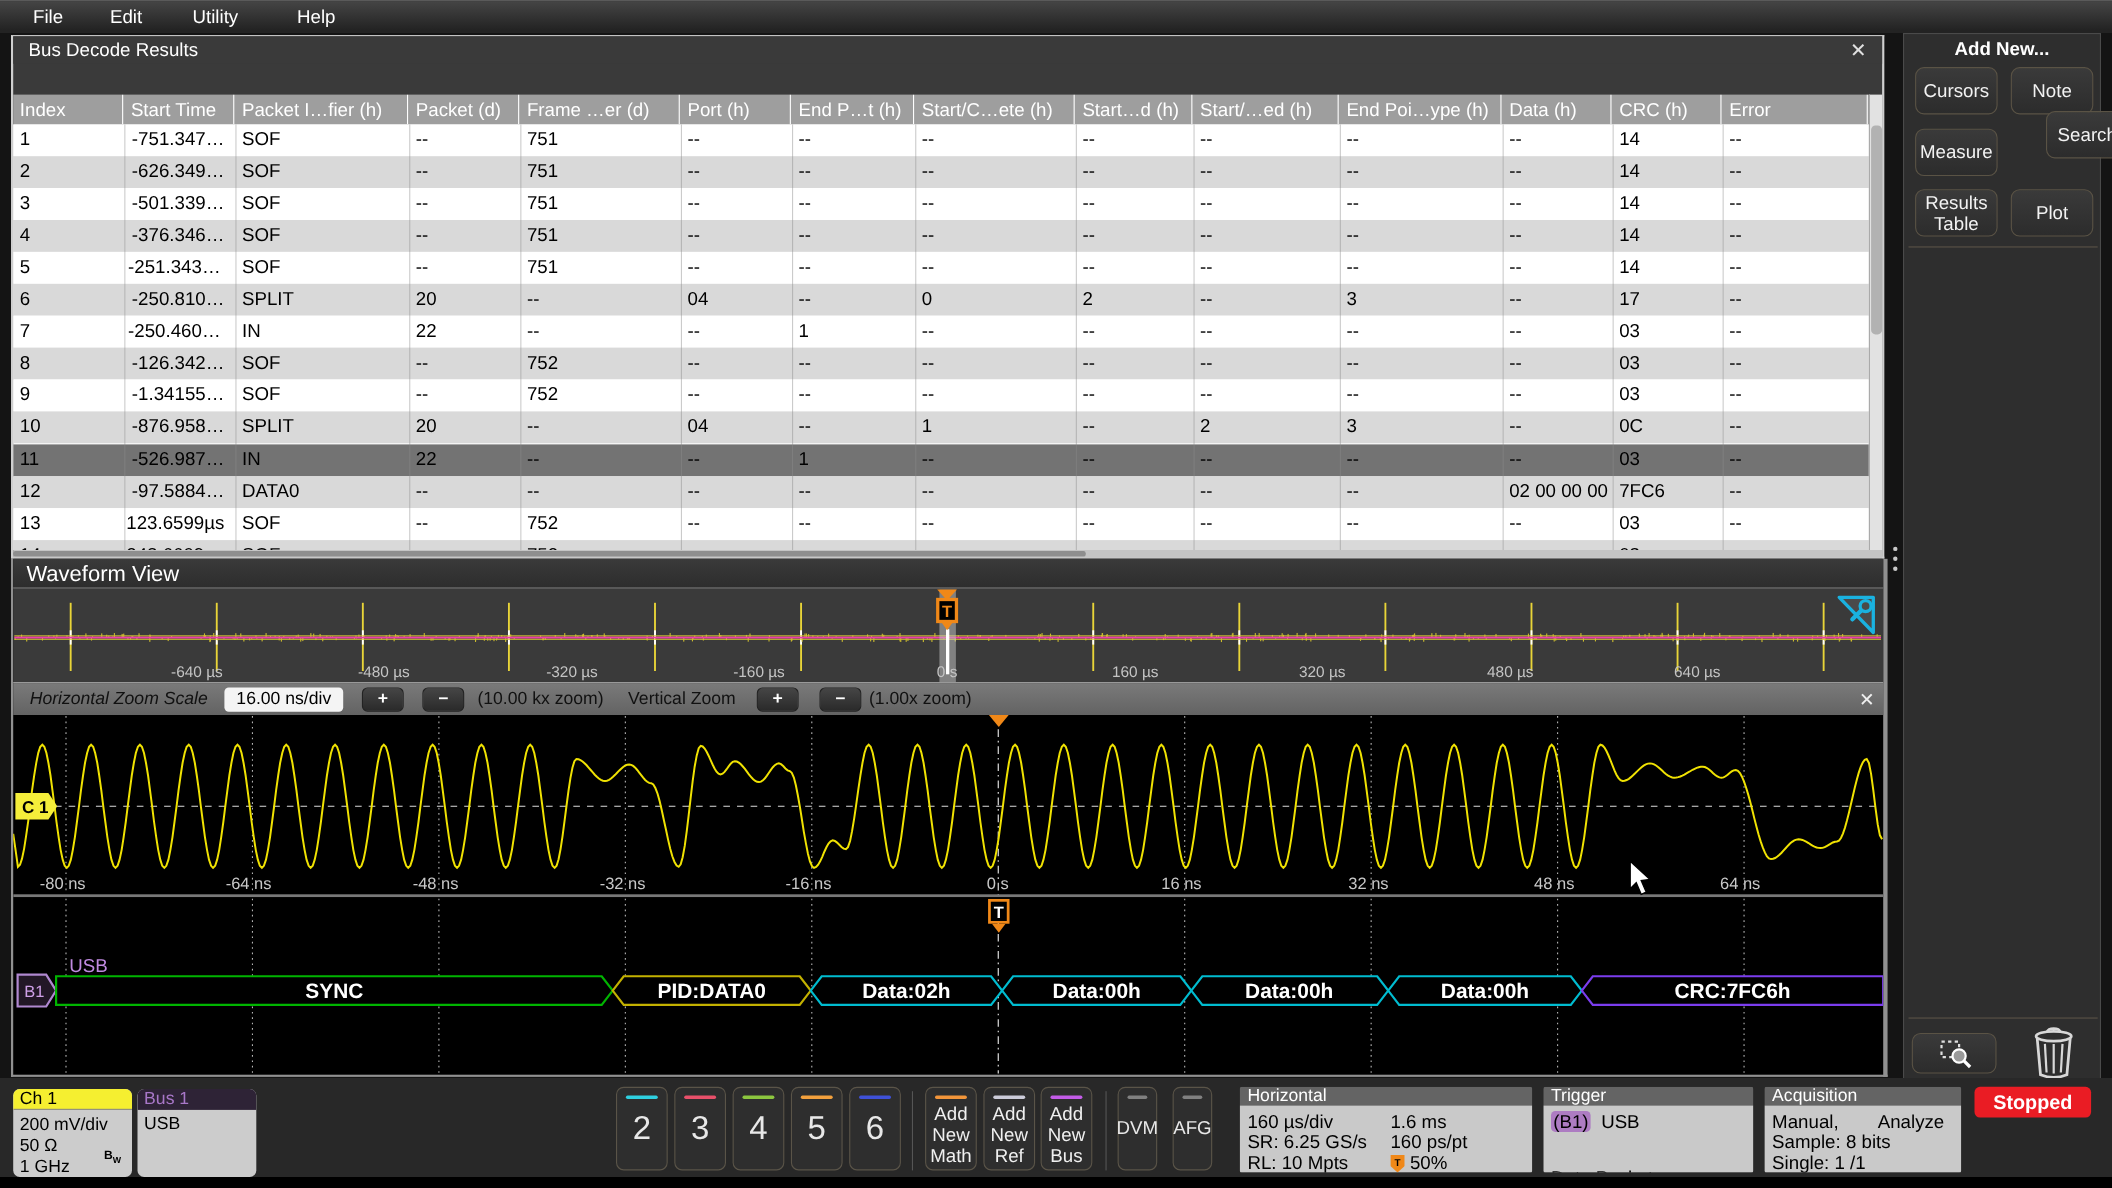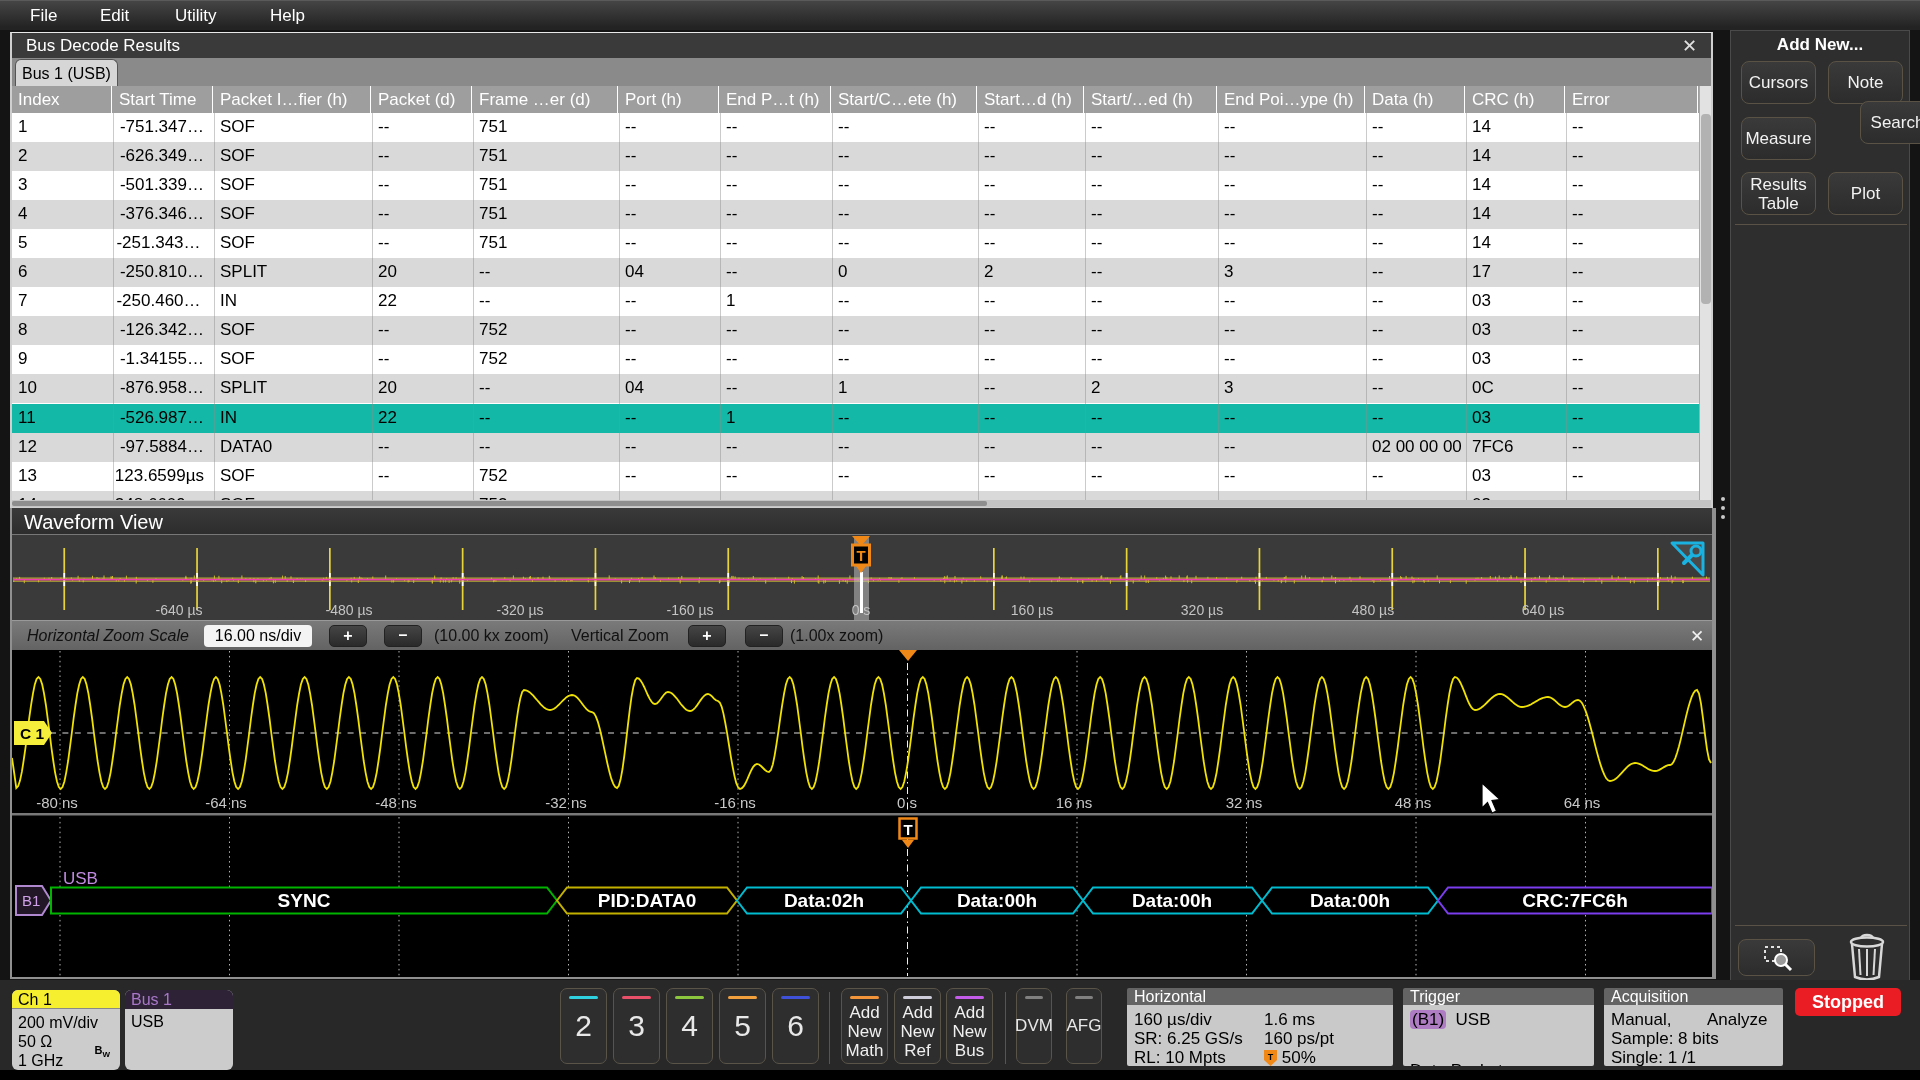--- a/index.html
+++ b/index.html
@@ -24,23 +24,20 @@
     <span style="left:100px">Edit</span>
     <span style="left:175px">Utility</span>
     <span style="left:270px">Help</span>
 </div>
 
 <div class="abs" style="left:10px;top:32px;width:1703px;height:476px;background:#3a3a3a;border:2px solid #cfcfcf;border-top:1px solid #e8e8e8;">
   <div class="abs" style="left:0;top:0;width:100%;height:25px;background:#3a3a3a;">
     <span style="position:absolute;left:14px;top:3px;color:#fff;font-size:17px;">Bus Decode Results</span>
     <span style="position:absolute;right:14px;top:2px;color:#e0e0e0;font-size:18px;">✕</span>
   </div>
-  <div class="abs" style="left:0;top:25px;width:100%;height:28px;background:#8a8a8a;">
-    <div class="abs" style="left:3px;top:1px;width:103px;height:27px;background:#d6d6d6;border:1px solid #555;border-bottom:none;border-radius:6px 6px 0 0;color:#000;font-size:16px;text-align:center;line-height:27px;">Bus 1 (USB)</div>
-  </div>
 
   <div class="abs" style="left:0;top:53px;width:1687px;height:27px;background:#9e9e9e;overflow:hidden;">
       <div class="hc" style="left:0px;width:100px">Index</div>
       <div class="hc" style="left:101px;width:100px">Start Time</div>
       <div class="hc" style="left:202px;width:157px">Packet I…fier (h)</div>
       <div class="hc" style="left:360px;width:100px">Packet (d)</div>
       <div class="hc" style="left:461px;width:145px">Frame …er (d)</div>
       <div class="hc" style="left:607px;width:100px">Port (h)</div>
       <div class="hc" style="left:708px;width:111px">End P…t (h)</div>
       <div class="hc" style="left:820px;width:145px">Start/C…ete (h)</div>
@@ -206,21 +203,21 @@
         <div class="tc" style="left:613px;width:94px">04</div>
         <div class="tc" style="left:714px;width:105px">--</div>
         <div class="tc" style="left:826px;width:139px">1</div>
         <div class="tc" style="left:972px;width:100px">--</div>
         <div class="tc" style="left:1079px;width:126px">2</div>
         <div class="tc" style="left:1212px;width:141px">3</div>
         <div class="tc" style="left:1360px;width:93px">--</div>
         <div class="tc" style="left:1460px;width:93px">0C</div>
         <div class="tc" style="left:1560px;width:126px">--</div>
       </div>
-      <div class="tr" style="top:290.5px;background:#14b8a6">
+      <div class="tr" style="top:290.5px;background:#737373">
         <div class="tc" style="left:6px;width:94px">11</div>
         <div class="tc" style="left:101px;width:91px;text-align:right">-526.987…</div>
         <div class="tc" style="left:208px;width:151px">IN</div>
         <div class="tc" style="left:366px;width:94px">22</div>
         <div class="tc" style="left:467px;width:139px">--</div>
         <div class="tc" style="left:613px;width:94px">--</div>
         <div class="tc" style="left:714px;width:105px">1</div>
         <div class="tc" style="left:826px;width:139px">--</div>
         <div class="tc" style="left:972px;width:100px">--</div>
         <div class="tc" style="left:1079px;width:126px">--</div>

